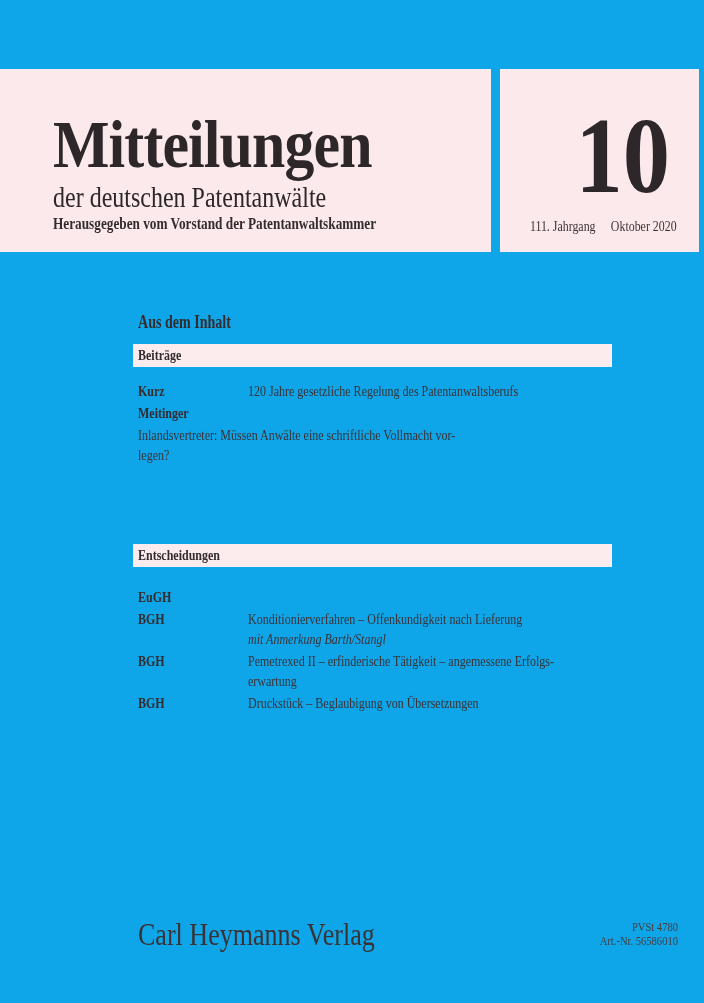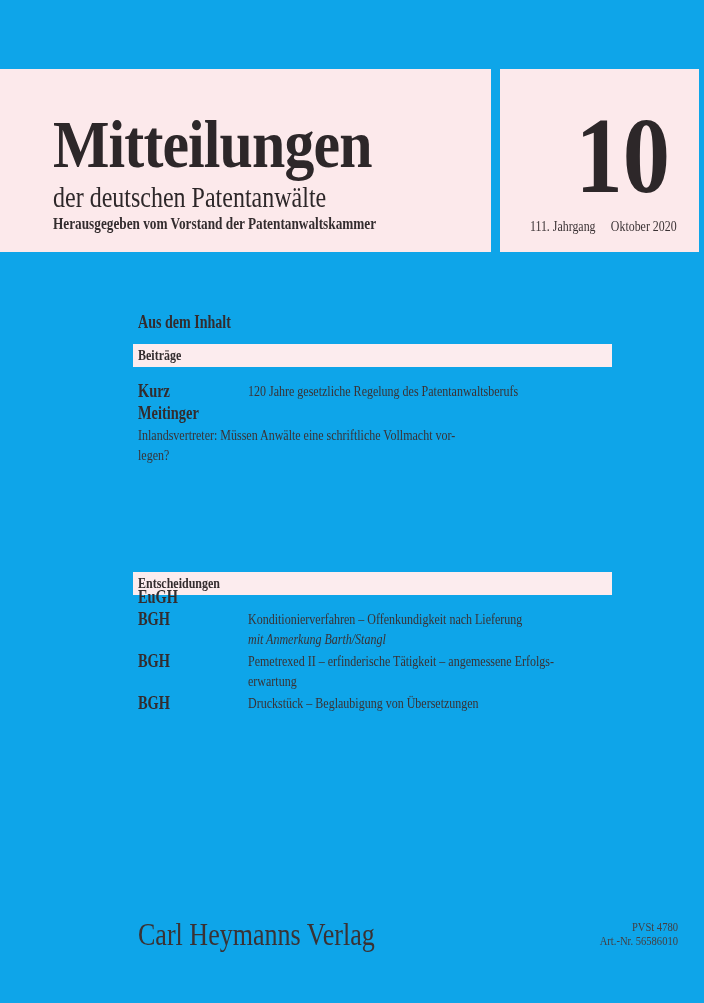--- a/index.html
+++ b/index.html
@@ -46,31 +46,31 @@
   .issue-meta .date{margin-left:18px}
 
   
   .contents-heading{
     position:absolute;left:138px;top:312px;
     font-size:18px;font-weight:bold;color:#332c2e;white-space:nowrap;
     transform:scaleX(0.78);transform-origin:0 0;
   }
   .secbar{position:absolute;left:133px;width:479px;height:23px;background:#fcecee}
   #bar-beitraege{top:344px}
-  #bar-entscheidungen{top:572px}
+  #bar-entscheidungen{top:544px}
   .bar-title{
     display:inline-block;margin-left:5px;line-height:23px;
     font-size:15px;font-weight:bold;color:#332c2e;white-space:nowrap;
     transform:scaleX(0.80);transform-origin:0 50%;
   }
   .rows{position:absolute;left:138px;width:545px}
   #rows-beitraege{top:381px}
   #rows-entscheidungen{top:587px}
   .row{display:flex;margin-bottom:2px}
-  .lbl{flex:0 0 110px;font-size:18px;line-height:20px;font-weight:bold;color:#332c2e}
+  .lbl{flex:0 0 110px;font-size:15px;line-height:20px;font-weight:bold;color:#332c2e}
   .lbl span{display:inline-block;white-space:nowrap;transform:scaleX(0.80);transform-origin:0 50%}
   .txt{flex:1;min-width:0}
   .line{
     font-size:15px;line-height:20px;white-space:nowrap;color:#3a3234;
     transform:scaleX(0.80);transform-origin:0 50%;
   }
   .it{font-style:italic}
 
   
   .pubname{

